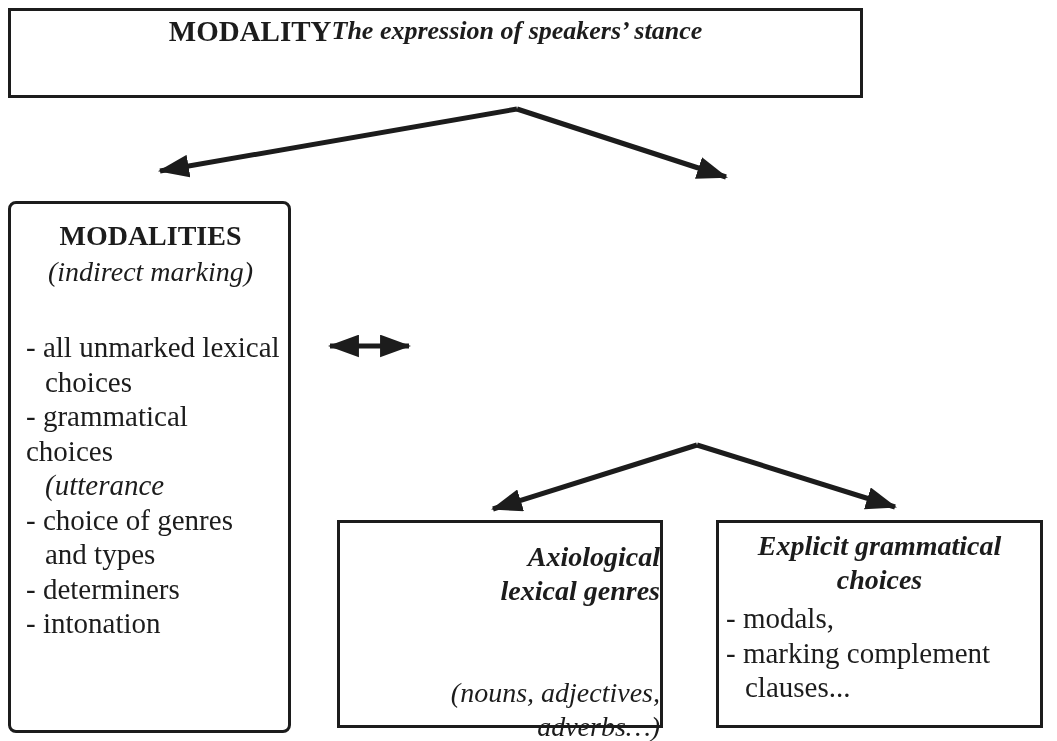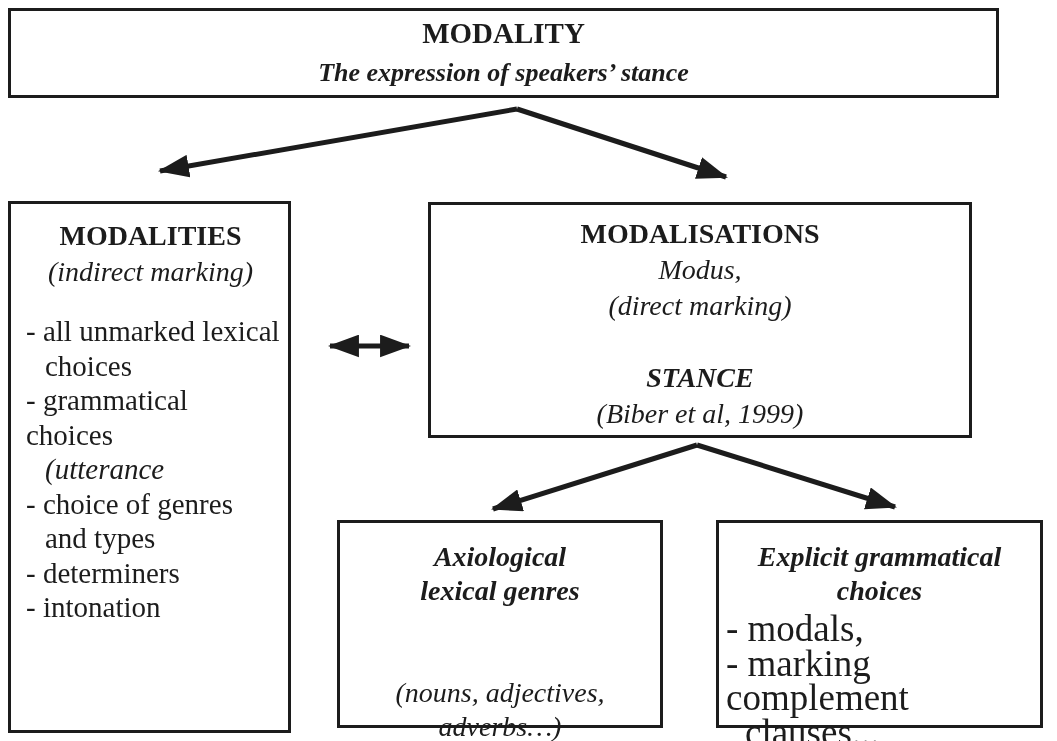--- a/index.html
+++ b/index.html
@@ -24,47 +24,47 @@
     width: 1057px; height: 741px;
     pointer-events: none;
   }
   .center { text-align: center; }
   .bold { font-weight: bold; }
   .italic { font-style: italic; }
   .bolditalic { font-weight: bold; font-style: italic; }
 
   
   .top-box {
-    left: 8px; top: 8px; width: 991px; height: 90px;
-    display: flex; flex-direction: column; justify-content: center;
+    left: 8px; top: 8px; width: 855px; height: 90px;
+    display: flex; flex-direction: row; justify-content: center;
   }
   .top-box .title    { font-size: 29px; font-weight: bold; line-height: 40px; }
   .top-box .subtitle { font-size: 26px; font-weight: bold; font-style: italic; line-height: 40px; }
 
   
-  .modalities-box { left: 8px; top: 201px; width: 283px; height: 532px; padding: 14px 6px 0 8px; }
+  .modalities-box { left: 8px; top: 201px; width: 283px; height: 532px; padding: 14px 6px 0 8px; border-radius: 8px; }
   .head-line  { font-size: 28px; line-height: 36px; text-align: center; }
-  .modalities-box .list { margin-top: 24px; font-size: 29px; line-height: 34.5px; }
+  .modalities-box .list { margin-top: 40px; font-size: 29px; line-height: 34.5px; }
   .li-line { padding-left: 7px; }
   .li-line.cont { padding-left: 26px; }
 
   
   .modalisations-box { left: 428px; top: 202px; width: 544px; height: 236px; padding-top: 11px; }
   .modalisations-box .head-line { line-height: 36px; }
   .spacer36 { height: 36px; }
   .spacer34 { height: 34px; }
 
   
   .axiological-box { left: 337px; top: 520px; width: 326px; height: 208px; padding-top: 17px; }
-  .axiological-box .line { font-size: 28px; line-height: 34px; text-align: center; }
+  .axiological-box .line { font-size: 28px; line-height: 34px; text-align: right; }
 
   
-  .explicit-box { left: 716px; top: 520px; width: 327px; height: 208px; padding-top: 17px; }
+  .explicit-box { left: 716px; top: 520px; width: 327px; height: 208px; padding-top: 6px; }
   .explicit-box .line { font-size: 28px; line-height: 34px; text-align: center; }
-  .explicit-box .list { margin-top: 4px; font-size: 37px; line-height: 34.5px; }
+  .explicit-box .list { margin-top: 4px; font-size: 29px; line-height: 34.5px; }
 
   svg line { stroke: #1c1c1c; stroke-width: 5; }
   svg .ah { fill: #1c1c1c; stroke: none; }
 </style>
 </head>
 <body>
 
 <div class="canvas">
 
   <svg class="arrows" viewBox="0 0 1057 741">
@@ -103,28 +103,20 @@
       </div>
       <div>
         <div class="li-line">- determiners</div>
       </div>
       <div>
         <div class="li-line">- intonation</div>
       </div>
     </div>
   </div>
 
-  <div class="box modalisations-box center">
-    <div class="head-line bold">MODALISATIONS</div>
-    <div class="head-line italic">Modus,</div>
-    <div class="head-line italic">(direct marking)</div>
-    <div class="spacer36"></div>
-    <div class="head-line bolditalic">STANCE</div>
-    <div class="head-line italic">(Biber et al, 1999)</div>
-  </div>
 
   <div class="box axiological-box">
     <div class="line bolditalic">Axiological</div>
     <div class="line bolditalic">lexical genres</div>
     <div class="spacer34"></div>
     <div class="spacer34"></div>
     <div class="line italic">(nouns, adjectives,</div>
     <div class="line italic">adverbs…)</div>
   </div>
 

